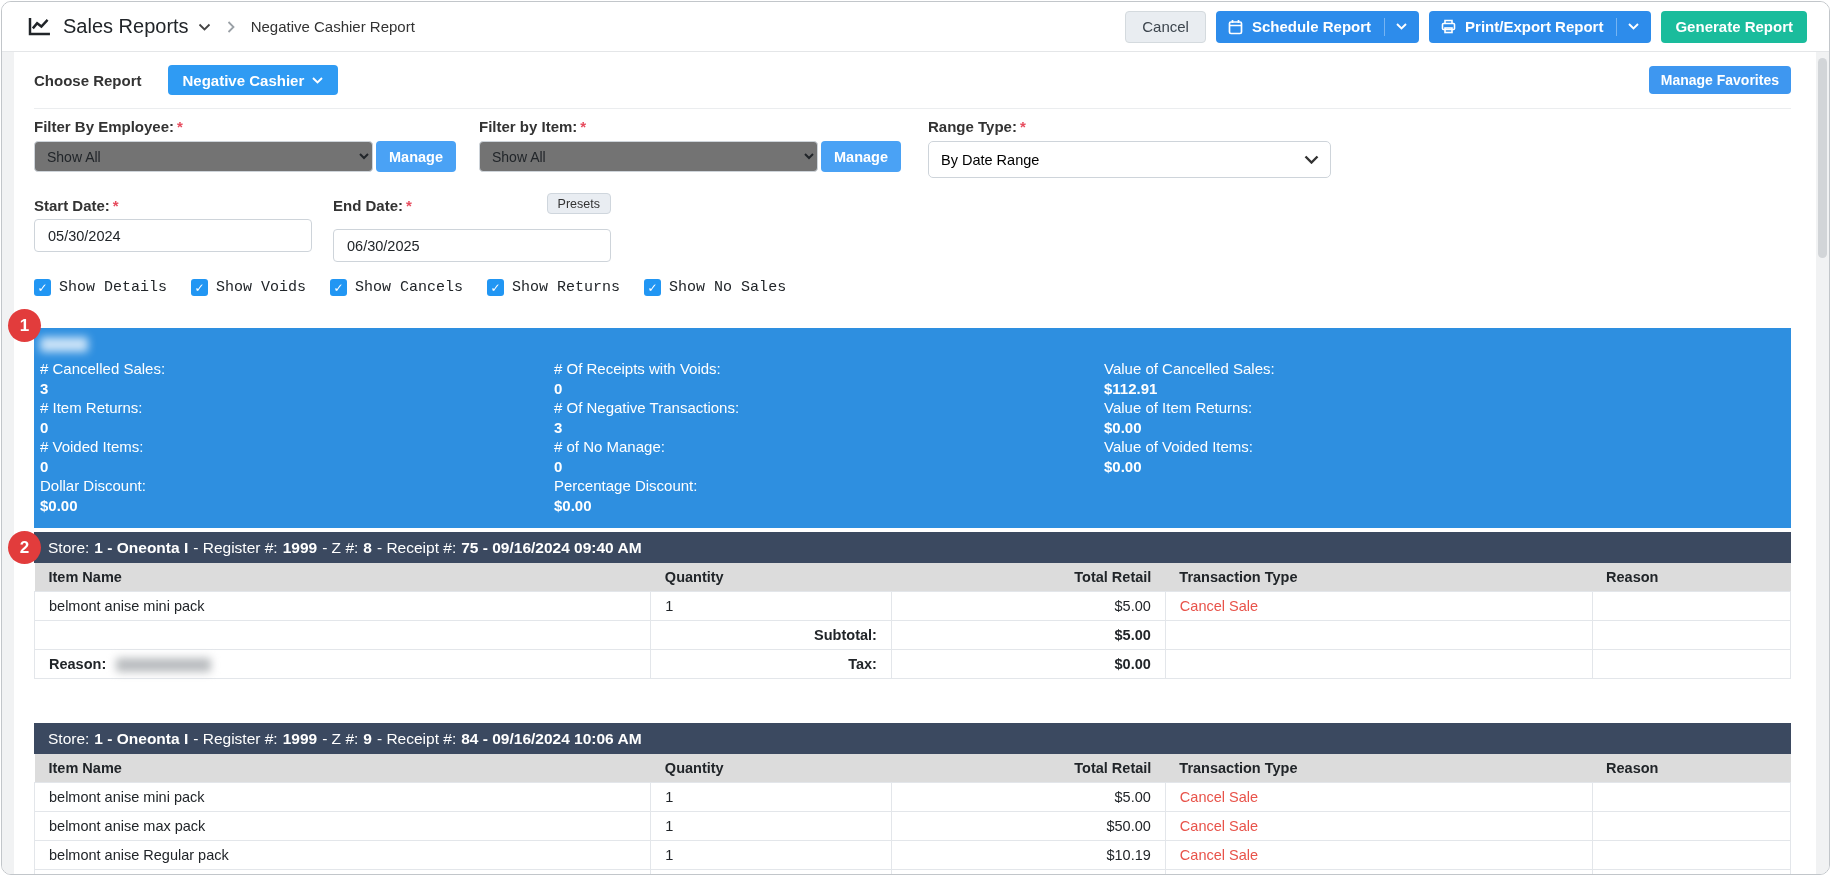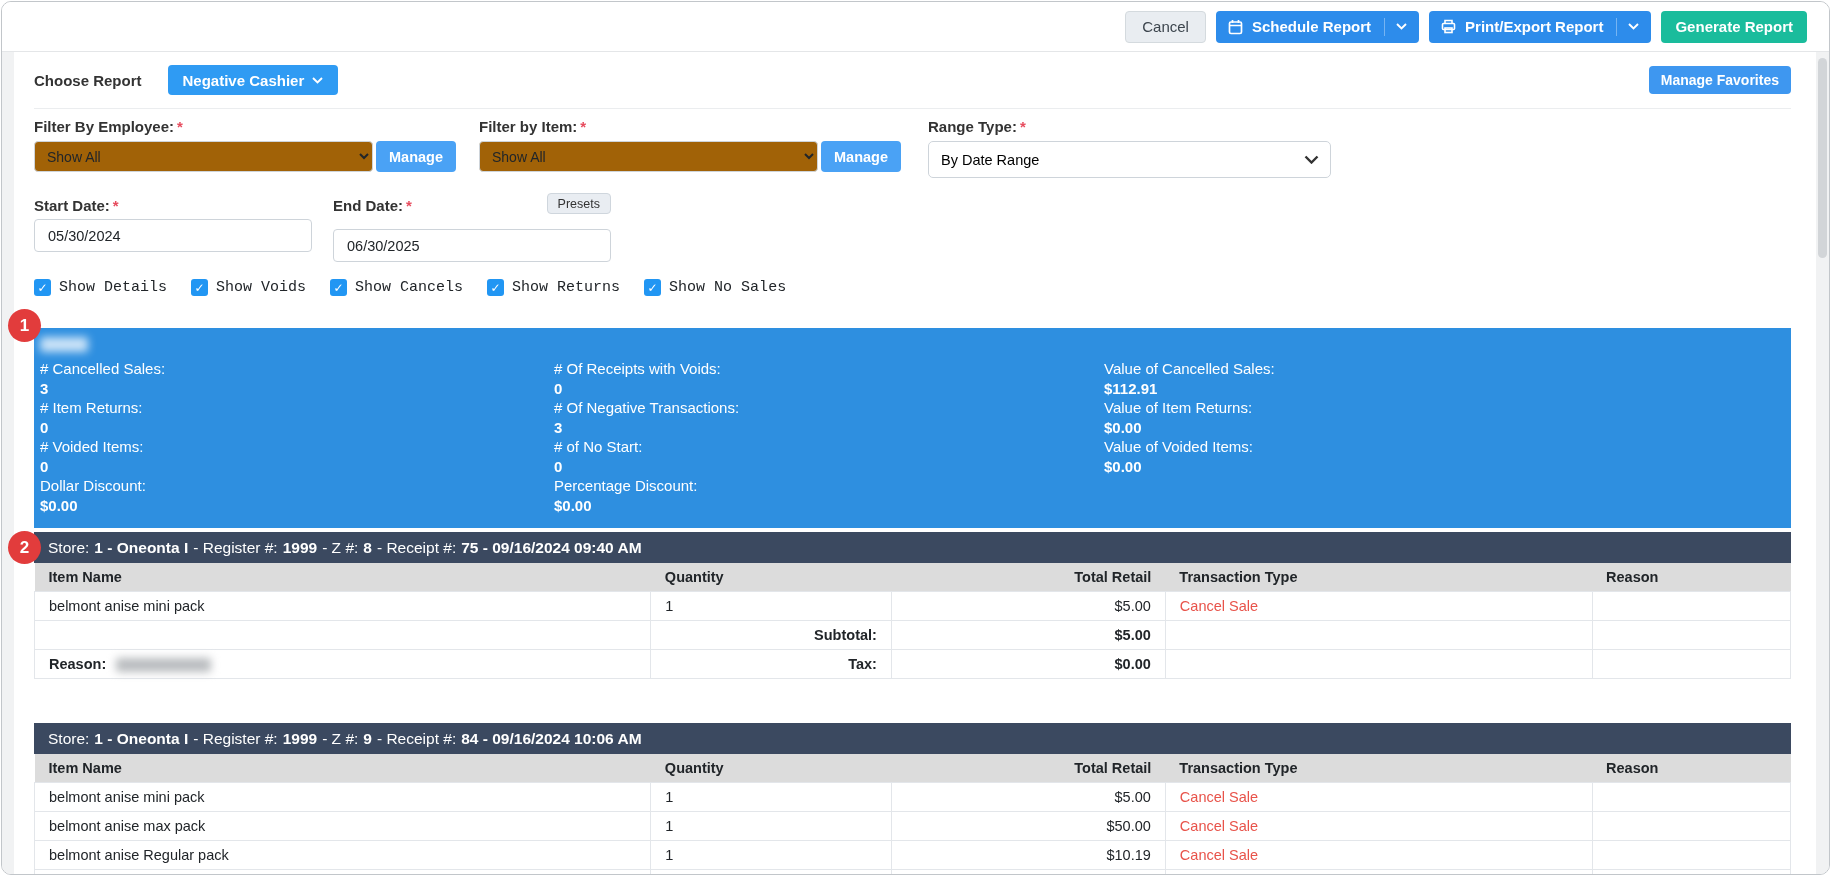--- a/index.html
+++ b/index.html
@@ -38,21 +38,21 @@
   .report-row { display:flex; align-items:center; padding:13px 0; border-bottom:1px solid #ebedef; }
   .report-row .label { font-weight:bold; font-size:15px; color:#333; margin-right:26px; }
   .btn-report { background:#2f9bf3; color:#fff; font-weight:bold; height:30px; padding:0 15px; gap:8px; }
   .btn-managefav { margin-left:auto; background:#3e97f0; color:#fff; font-weight:bold; height:28px; font-size:14px; padding:0 12px; }
 
   .filters-row { display:flex; margin-top:9px; }
   .fgroup { display:flex; flex-direction:column; }
   .flabel { font-weight:bold; font-size:15px; color:#333; }
   .req { color:#e74c5e; margin-left:3px; }
   .fctrl { display:flex; margin-top:6px; gap:3px; }
-  select.sel { height:31px; border:1px solid #ced4da; border-radius:4px; background:#a16207; color:#212529; font-size:14px; font-family:inherit; padding:0 8px; }
+  select.sel { height:31px; border:1px solid #ced4da; border-radius:4px; background:#737373; color:#212529; font-size:14px; font-family:inherit; padding:0 8px; }
   .sel-emp, .sel-item { width:353px; }
   .btn-manage { background:#4aa2f5; color:#fff; font-weight:bold; height:31px; font-size:14.5px; padding:0 13px; border-radius:4px; }
   .g-emp { width:422px; margin-right:23px; }
   .g-item { width:422px; margin-right:27px; }
   .g-range { width:403px; }
   .range-wrap { position:relative; margin-top:6px; }
   select.sel-range { width:403px; height:37px; appearance:none; -webkit-appearance:none; padding:0 34px 0 12px; font-size:14.5px; border:1px solid #ced4da; border-radius:5px; background:#fff; font-family:inherit; }
   .range-chev { position:absolute; right:12px; top:14px; pointer-events:none; }
 
   .dates-row { display:flex; margin-top:16px; }
@@ -102,20 +102,40 @@
 
   svg { display:block; }
 </style>
 </head>
 <body>
 
 <div class="window">
   <div class="edge-strip-left"></div>
 
   <div class="topbar">
+    <div class="topbar-left">
+      <span>
+        <svg width="23" height="19" viewBox="0 0 24 20" fill="none">
+          <path d="M2 1v17h21" stroke="#212529" stroke-width="2.6"></path>
+          <path d="M5 12l4.5-5.5 4.5 3.5 6.5-7" stroke="#212529" stroke-width="2.6"></path>
+        </svg>
+      </span>
+      <span class="topbar-title">Sales Reports</span>
+      <span class="chev">
+        <svg width="13" height="8" viewBox="0 0 13 8">
+            <path d="M1.5 1.5l5 5 5-5" stroke="#444" stroke-width="1.8" fill="none"></path>
+          </svg>
+      </span>
+      <span class="crumb-sep">
+        <svg width="8" height="12" viewBox="0 0 8 12">
+            <path d="M1.5 1l5 5-5 5" stroke="#9aa0a6" stroke-width="1.8" fill="none"></path>
+          </svg>
+      </span>
+      <span class="breadcrumb">Negative Cashier Report</span>
+    </div>
     <div class="topbar-right">
       <button class="btn btn-cancel">Cancel</button>
       <button class="btn btn-blue">
         <span>
           <svg width="15" height="16" viewBox="0 0 15 16" fill="none">
             <rect x="1.5" y="3" width="12" height="11.5" rx="1.5" stroke="#fff" stroke-width="1.7"></rect>
             <path d="M1.5 6.5h12" stroke="#fff" stroke-width="1.7"></path>
             <path d="M4.5 1v3M10.5 1v3" stroke="#fff" stroke-width="1.7"></path>
           </svg>
         </span>
@@ -261,21 +281,21 @@
           <div class="sum-col2">
             <div class="sum-row">
                 <span class="sum-label"># Of Receipts with Voids:</span>
                 <span class="sum-value">0</span>
               </div>
             <div class="sum-row">
                 <span class="sum-label"># Of Negative Transactions:</span>
                 <span class="sum-value">3</span>
               </div>
             <div class="sum-row">
-                <span class="sum-label"># of No Start:</span>
+                <span class="sum-label"># of No Manage:</span>
                 <span class="sum-value">0</span>
               </div>
             <div class="sum-row">
                 <span class="sum-label">Percentage Discount:</span>
                 <span class="sum-value">$0.00</span>
               </div>
           </div>
           <div class="sum-col3">
             <div class="sum-row">
                 <span class="sum-label">Value of Cancelled Sales:</span>

